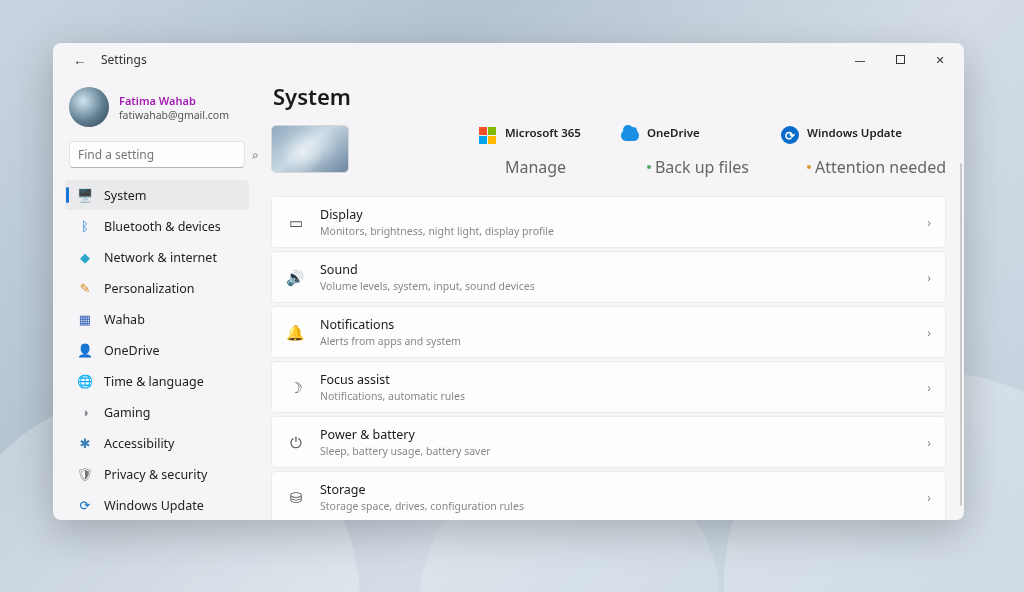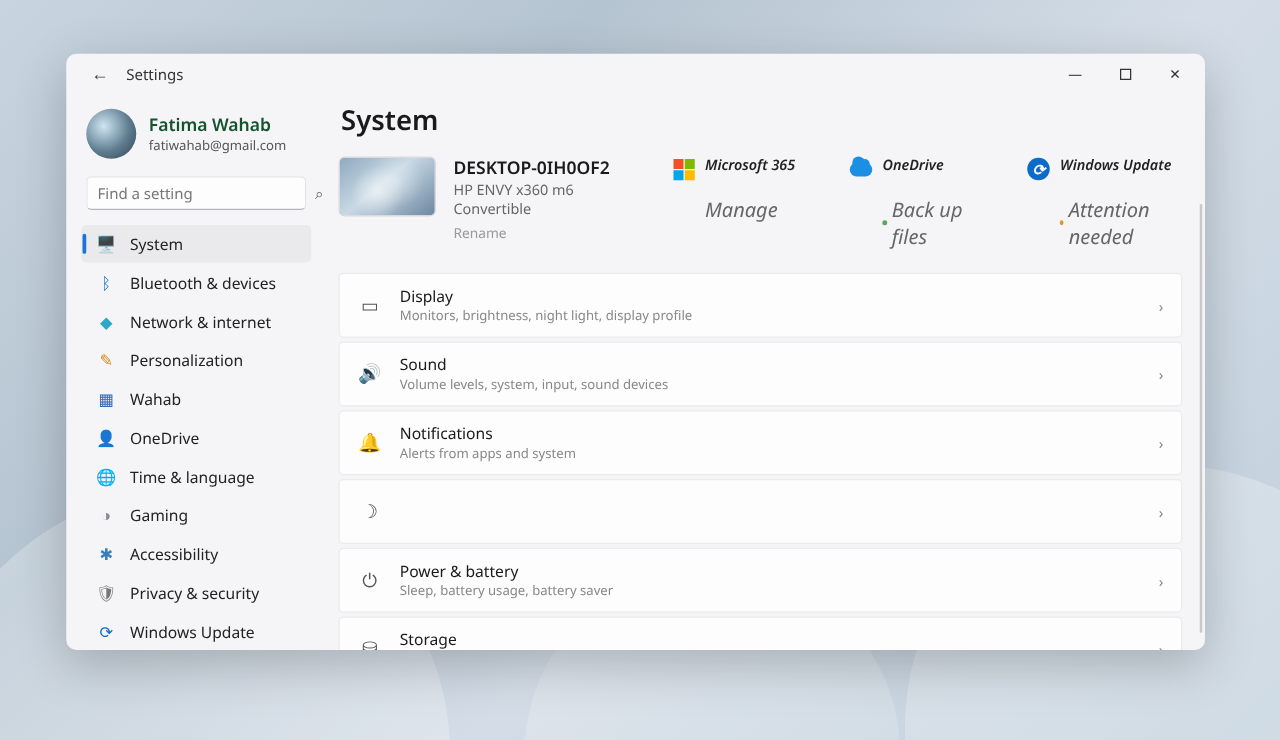--- a/index.html
+++ b/index.html
@@ -23,21 +23,21 @@
   .titlebar .back { width: 30px; text-align: center; font-size: 14px; color: #444; }
   .titlebar .title { font-size: 12px; color: #333; margin-left: 6px; text-align: right; }
   .wcontrols { margin-left: auto; display: flex; }
   .wcontrols div { width: 40px; height: 28px; display: flex; align-items: center; justify-content: center; font-size: 11px; color: #333; }
   .wcontrols .box { width: 9px; height: 9px; border: 1px solid #333; }
 
   .body { flex: 1; display: flex; overflow: hidden; }
   .sidebar { width: 208px; padding: 4px 12px 0 12px; display: flex; flex-direction: column; }
   .profile { display: flex; align-items: center; gap: 10px; margin: 8px 0 14px 4px; }
   .avatar { width: 40px; height: 40px; border-radius: 50%; background: radial-gradient(circle at 35% 35%, #cfe6f3, #5f7d8f 55%, #324250); }
-  .profile .name { font-size: 14px; font-weight: 600; color: #14532d; }
+  .profile .name { font-size: 11px; font-weight: 600; color: #a21caf; }
   .profile .email { font-size: 10.5px; color: #555; }
 
   .search { position: relative; margin: 0 4px 10px 4px; background: #fdfdfd; border: 1px solid #e3e3e6; border-bottom-color: #b5b5bb; border-radius: 4px; height: 30px; display: flex; align-items: center; padding: 0 8px; }
   .search input { border: none; outline: none; background: transparent; font-size: 12px; flex: 1; color: #8b5cf6; }
   .search input::placeholder { color: #777; }
   .search .sicon { color: #666; font-size: 12px; }
 
   .nav { list-style: none; display: flex; flex-direction: column; gap: 1px; margin-top: 2px;}
   .nav li { display: flex; align-items: center; gap: 11px; padding: 6px 10px 6px 12px; height: 30px; font-size: 12.5px; color: #222; border-radius: 4px; position: relative;}
   .nav li.active { background: #eaeaed; }
@@ -48,21 +48,21 @@
   .main h1 { font-size: 22px; font-weight: 600; color: #1a1a1a; margin: 0 0 14px 2px; }
 
   .device-row { display: flex; align-items: flex-start; gap: 14px; margin-bottom: 18px; }
   .thumb { width: 78px; height: 48px; border-radius: 5px; border: 1px solid #d8d8db; overflow: hidden; background: linear-gradient(140deg, #8fa9be 0%, #c8d9e5 45%, #6c87a0 100%); position: relative; flex-shrink: 0;}
   .thumb::after { content:""; position:absolute; inset:0; background: radial-gradient(circle at 40% 60%, rgba(255,255,255,.6), transparent 40%), radial-gradient(circle at 60% 40%, rgba(255,255,255,.35), transparent 40%);}
   .devinfo .dname { font-size: 14px; font-weight: 600; color: #1a1a1a; }
   .devinfo .dmodel { font-size: 11.5px; color: #666; margin-top: 1px;}
   .devinfo .rename { font-size: 11px; color: #999; margin-top: 4px; }
   .device-row .spacer { flex: 1; }
 
-  .status-block { display: flex; align-items: flex-start; gap: 8px; margin-left: 18px; min-width: 110px; font-style: italic;}
+  .status-block { display: flex; align-items: flex-start; gap: 8px; margin-left: 18px; min-width: 110px;}
   .status-block .sic { width: 18px; height: 18px; display:inline-flex; align-items:center; justify-content:center; flex-shrink:0; margin-top:1px;}
   .status-text .st-title { font-size: 11.5px; font-weight: 600; color: #222; }
   .status-text .st-sub { font-size: 16px; color: #666; margin-top: 16px; display:flex; align-items:center; gap:4px;}
   .dot { width:4px; height:4px; border-radius:50%; }
   .dot.green { background:#58a55c; }
   .dot.amber { background:#d99a2b; }
 
   .cards { display: flex; flex-direction: column; gap: 3px; padding-bottom: 12px;}
   .card { background: #fdfdfd; border: 1px solid #eceaec; border-radius: 4px; height: 52px; display: flex; align-items: center; padding: 0 14px 0 14px; }
   .card .cic { width: 20px; color: #555; font-size: 15px; margin-right: 14px; display:inline-flex; align-items:center; justify-content:center;}
@@ -162,25 +162,20 @@
             <span>Windows Update</span>
           </li>
         </ul>
     </aside>
 
     <main class="main">
       <h1>System</h1>
 
       <div class="device-row">
         <div class="thumb"></div>
-        <div class="devinfo">
-          <div class="dname">DESKTOP-0IH0OF2</div>
-          <div class="dmodel">HP ENVY x360 m6 Convertible</div>
-          <div class="rename">Rename</div>
-        </div>
         <div class="spacer"></div>
 
         <div class="status-block">
           <span class="sic">
               <span class="ms365">
                 <span></span>
                 <span></span>
                 <span></span>
                 <span></span>
               </span>
@@ -238,20 +233,24 @@
           <div class="card">
             <span class="cic">🔔</span>
             <div class="ctext">
               <div class="ctitle">Notifications</div>
               <div class="cdesc">Alerts from apps and system</div>
             </div>
             <span class="chev">›</span>
           </div>
           <div class="card">
             <span class="cic">☽</span>
+            <div class="ctext">
+              <div class="ctitle">Focus assist</div>
+              <div class="cdesc">Notifications, automatic rules</div>
+            </div>
             <span class="chev">›</span>
           </div>
           <div class="card">
             <span class="cic">⏻</span>
             <div class="ctext">
               <div class="ctitle">Power &amp; battery</div>
               <div class="cdesc">Sleep, battery usage, battery saver</div>
             </div>
             <span class="chev">›</span>
           </div>

